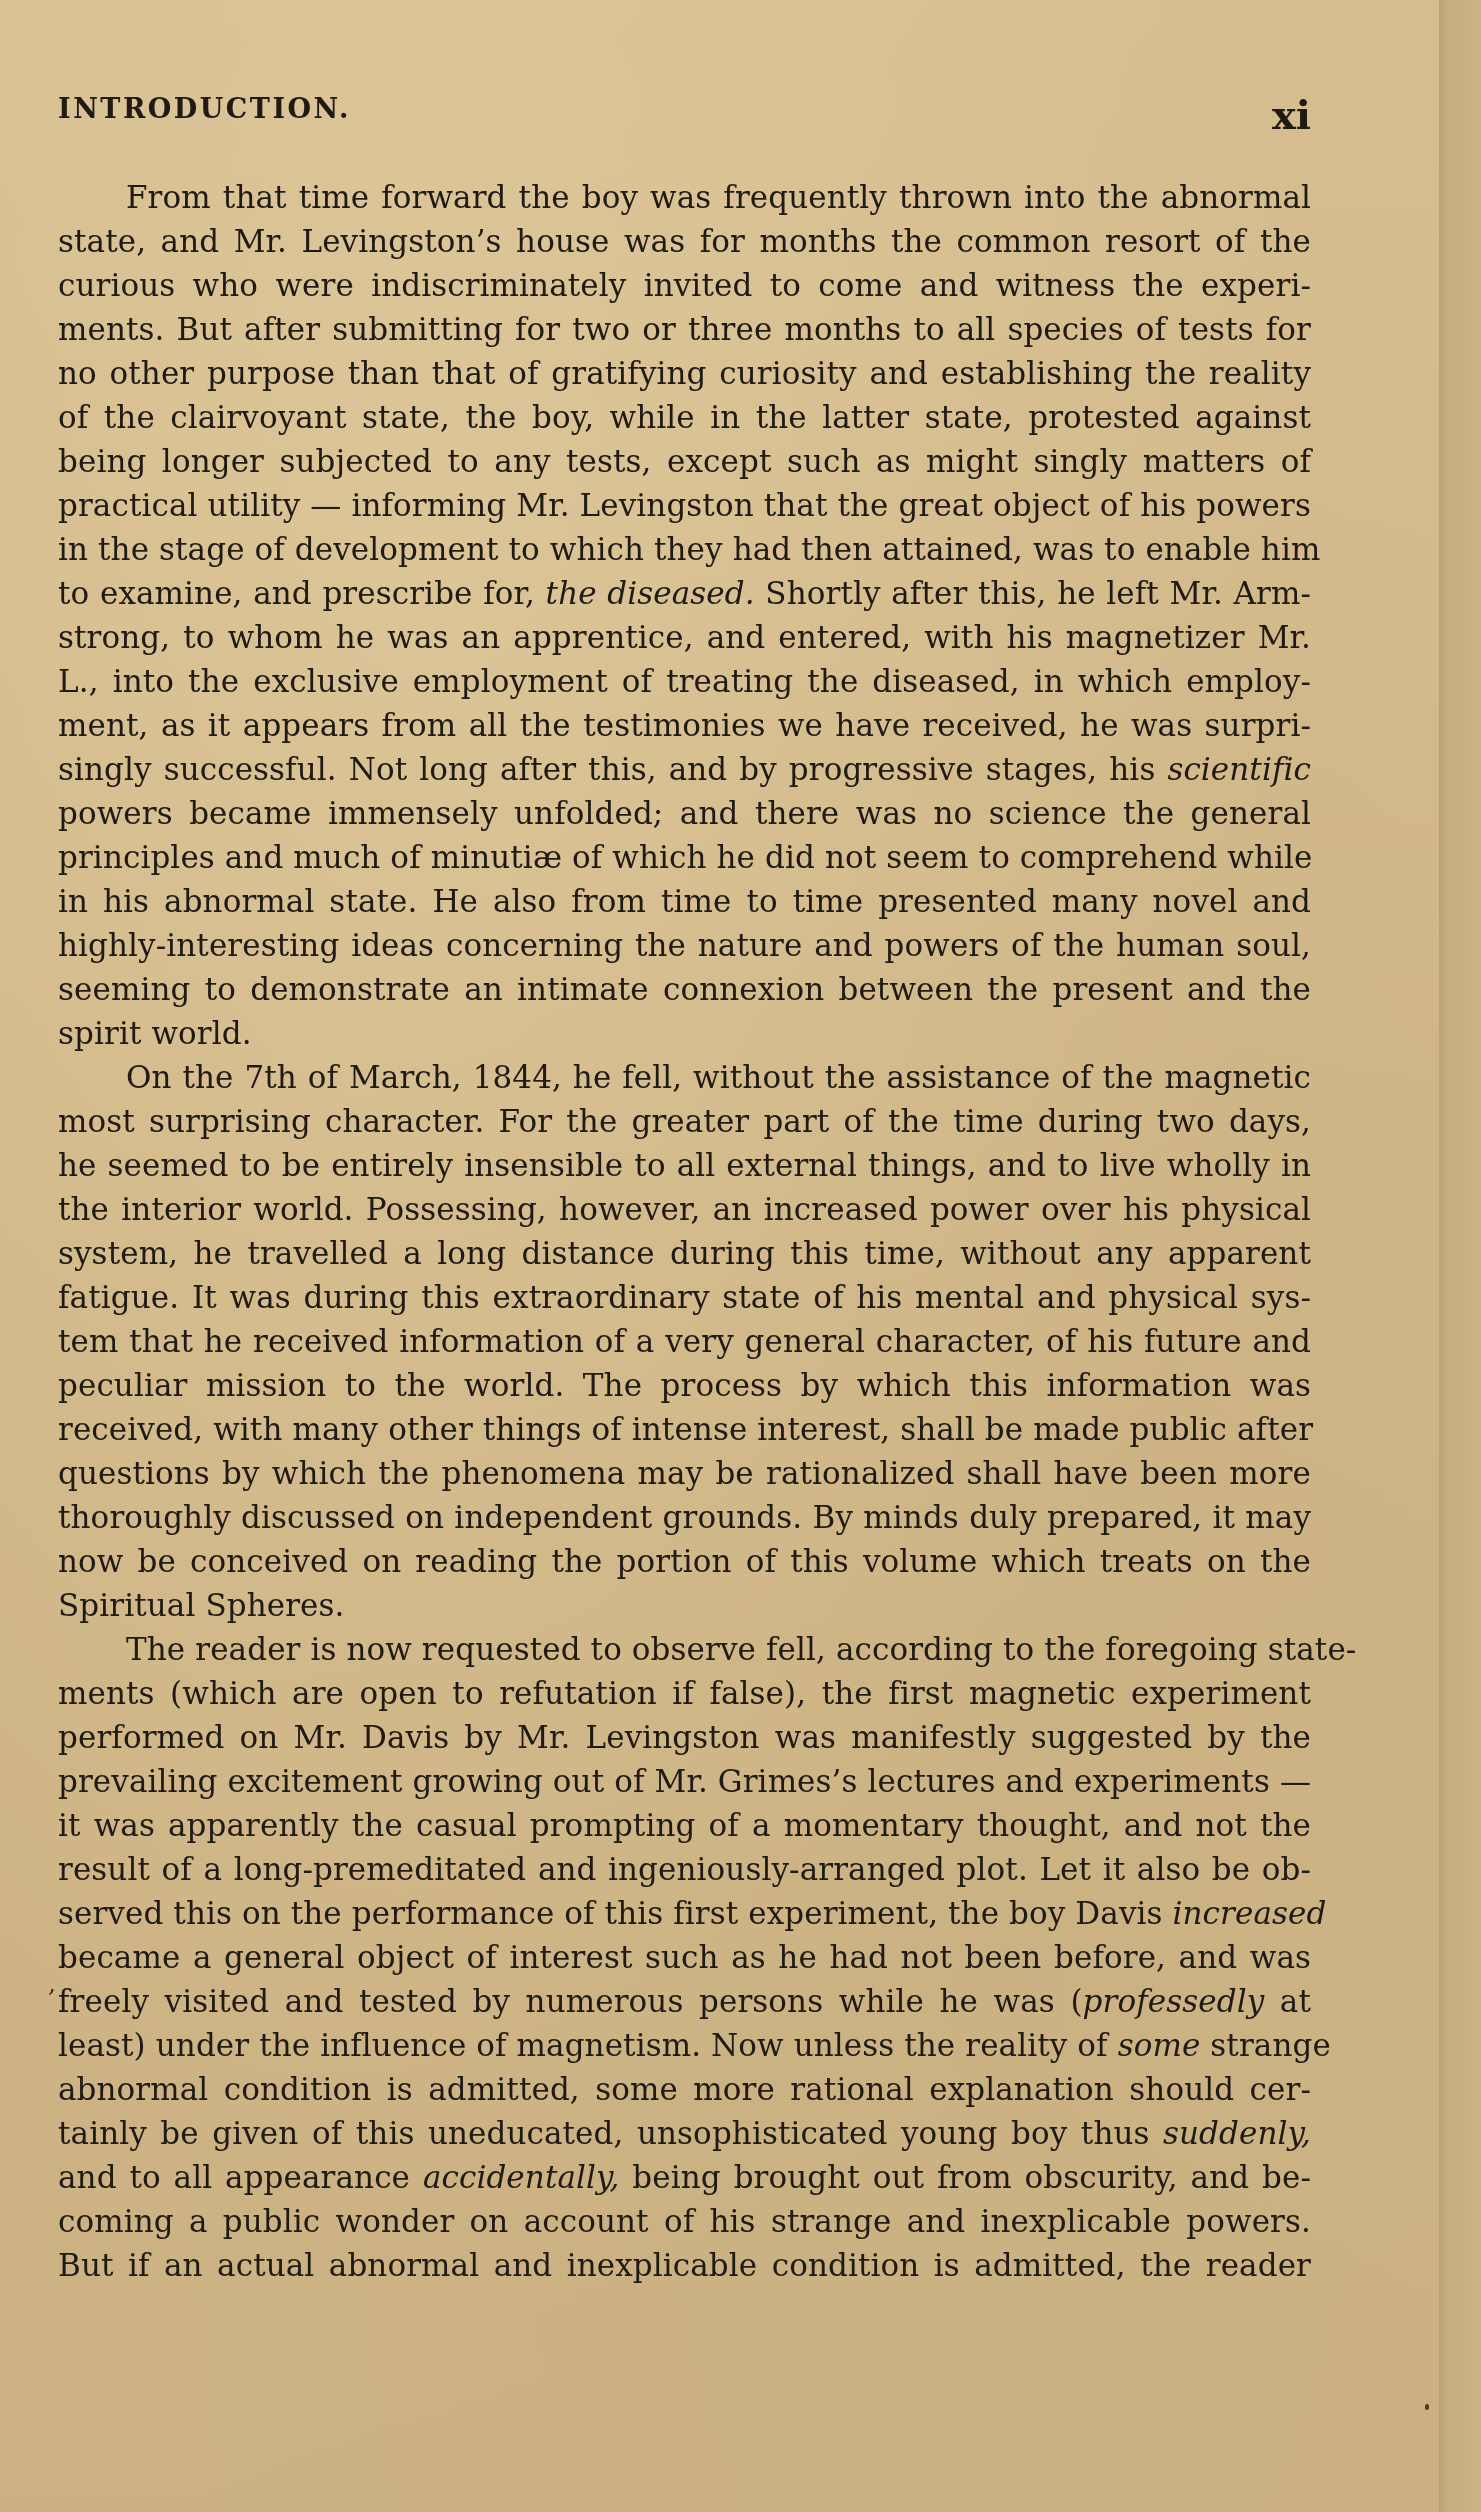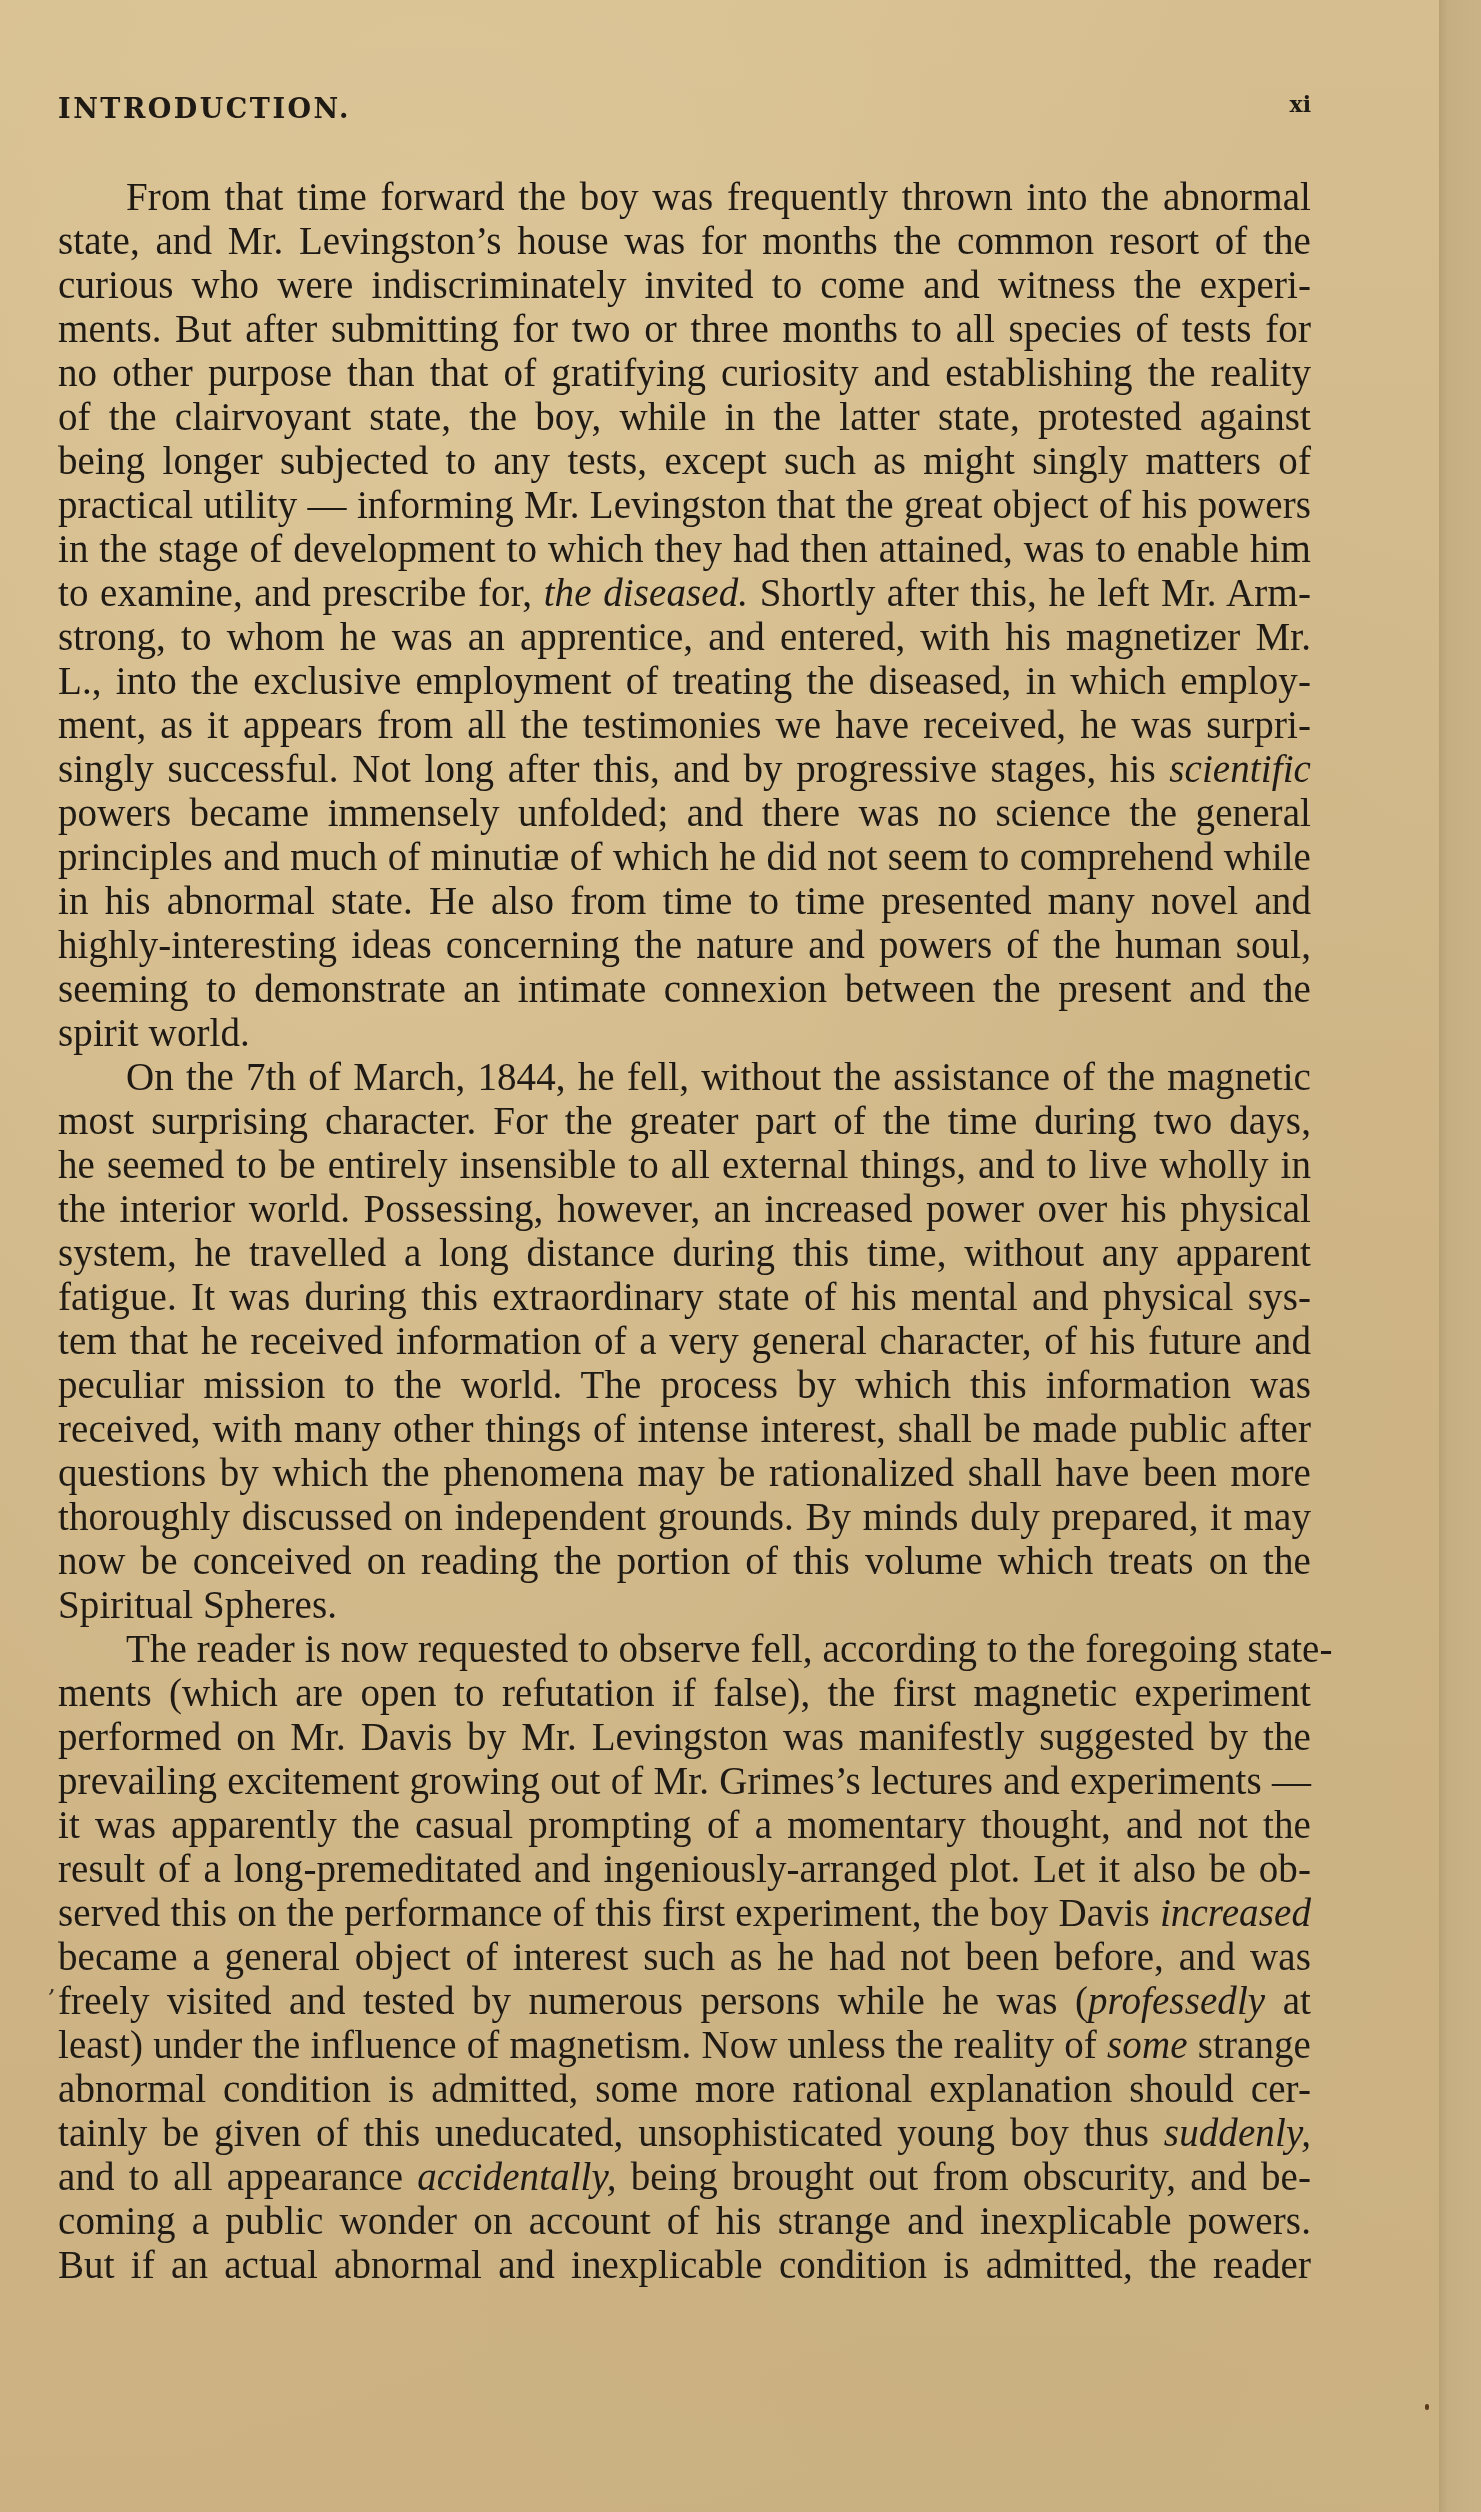--- a/index.html
+++ b/index.html
@@ -24,31 +24,30 @@
   .running-head {
     position: absolute; top: 93px; left: 58px; width: 1253px; height: 37px;
   }
   .running-title {
     position: absolute; left: 0; width: 100%; text-align: left;
     font-size: 27px; letter-spacing: 2.5px; font-weight: bold;
     top: 0;
   }
   .folio {
     position: absolute; right: 0; top: -2.5px;
-    font-size: 22px; font-weight: bold;
+    font-size: 40px; font-weight: bold;
   }
   .body-text {
     position: absolute; top: 175px; left: 58px; width: 1253px;
   }
   .line {
     display: block; height: 44px; line-height: 44px;
-    font-size: 39px; white-space: nowrap;
+    font-size: 31px; white-space: nowrap;
     text-align: justify; text-align-last: justify;
     letter-spacing: 0.1px;
-    font-family: Liberation Serif, serif;
   }
   .line.indent { padding-left: 68px; }
   .line.last { text-align-last: left; }
   .line em { font-style: italic; }
   .mark {
     position: absolute; left: 48px; top: 1969px; font-size: 25px; color: #3a2f22;
   }
   .speck { position: absolute; width: 3.7px; height: 6.2px; background: #5a3a1a; border-radius: 1.9px; }
 </style>
 </head>

